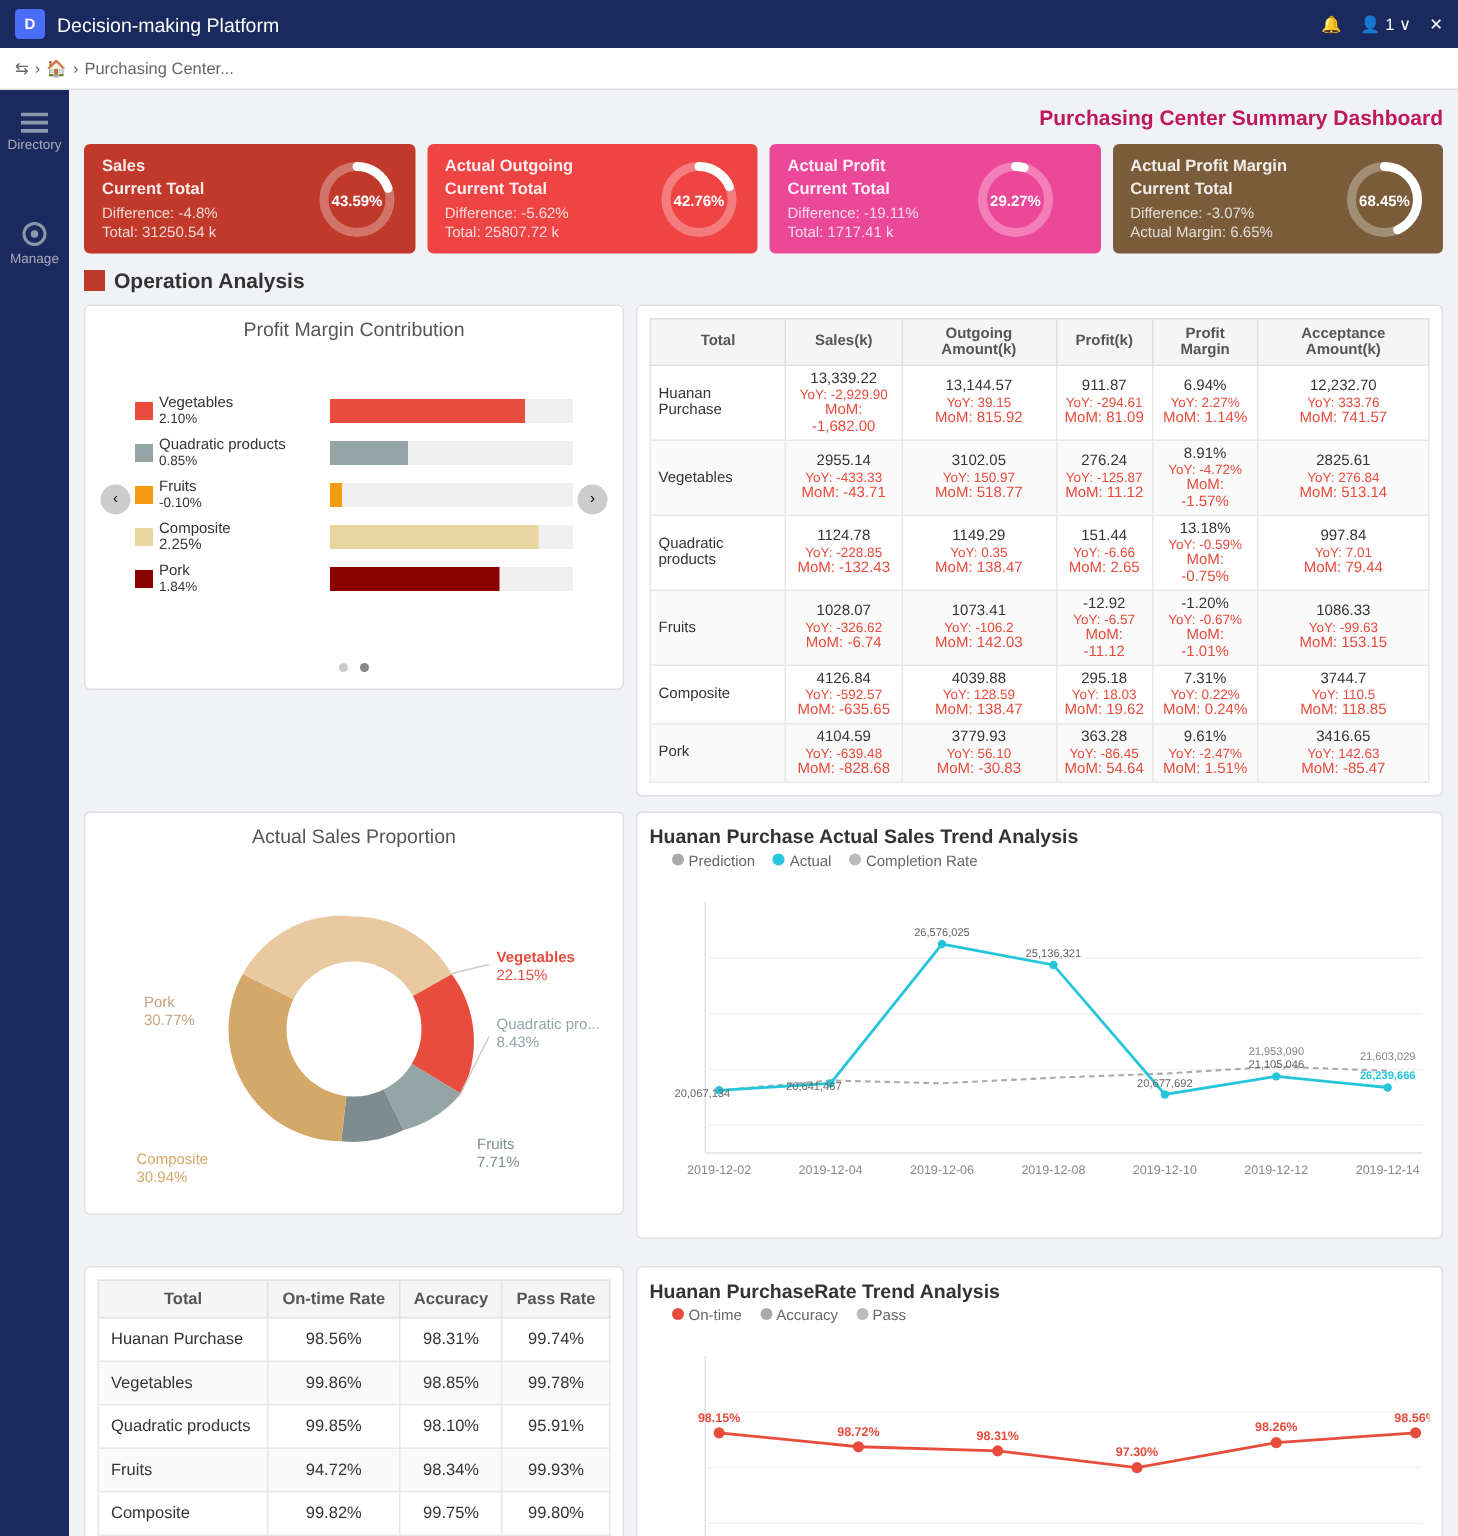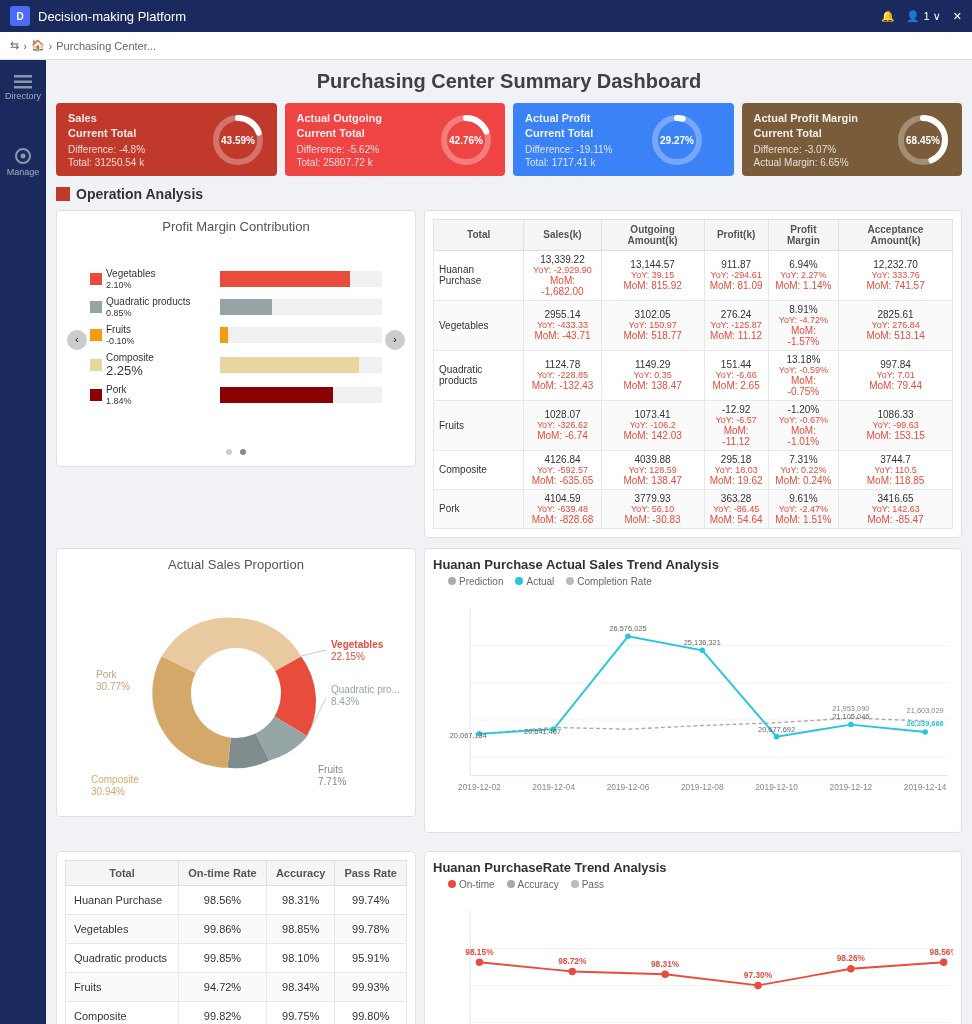--- a/index.html
+++ b/index.html
@@ -18,21 +18,21 @@
     
     .layout { display: flex; height: calc(100vh - 60px); }
     .sidebar { width: 46px; background: #1a2a5e; display: flex; flex-direction: column; align-items: center; padding-top: 10px; gap: 8px; }
     .sidebar .nav-icon { width: 36px; height: 36px; display: flex; flex-direction: column; align-items: center; justify-content: center; color: #aab; font-size: 9px; cursor: pointer; }
     .sidebar .nav-icon svg { margin-bottom: 2px; }
 
     
     .main { flex: 1; overflow-y: auto; padding: 10px; }
 
     
-    .page-title { text-align: center; font-size: 20px; font-weight: bold; color: #404040; margin-bottom: 10px; }
+    .page-title { text-align: right; font-size: 14px; font-weight: bold; color: #be185d; margin-bottom: 10px; }
 
     
     .kpi-row { display: flex; gap: 8px; margin-bottom: 10px; }
     .kpi-card { flex: 1; border-radius: 4px; padding: 8px 12px; position: relative; overflow: hidden; }
     .kpi-card .kpi-label { color: rgba(255,255,255,0.9); font-size: 11px; font-weight: bold; line-height: 1.4; }
     .kpi-card .kpi-sub { color: rgba(255,255,255,0.8); font-size: 10px; margin-top: 2px; }
 
     
     .section-header { display: flex; align-items: center; gap: 6px; margin-bottom: 8px; font-size: 14px; font-weight: bold; color: #333; }
     .section-header .indicator { width: 14px; height: 14px; background: #c0392b; }
@@ -152,21 +152,21 @@
         <div class="kpi-sub">Total: 25807.72 k</div>
         <div style="position:absolute;right:10px;top:8px;text-align:center;">
           <svg class="gauge-svg" viewBox="0 0 58 58">
             <circle cx="29" cy="29" r="22" fill="none" stroke="rgba(255,255,255,0.3)" stroke-width="6"></circle>
             <circle cx="29" cy="29" r="22" fill="none" stroke="white" stroke-width="6" stroke-dasharray="60.3 138.2" stroke-dashoffset="34.6" stroke-linecap="round" transform="rotate(-90 29 29)"></circle>
             <text x="29" y="33" text-anchor="middle" fill="white" font-size="10" font-weight="bold">42.76%</text>
           </svg>
         </div>
       </div>
 
-      <div class="kpi-card" style="background:#3b82f6;">
+      <div class="kpi-card" style="background:#ec4899;">
         <div class="kpi-label">Actual Profit<br>Current Total</div>
         <div class="kpi-sub">Difference: -19.11%</div>
         <div class="kpi-sub">Total: 1717.41 k</div>
         <div style="position:absolute;right:28px;top:8px;text-align:center;">
           <svg class="gauge-svg" viewBox="0 0 58 58">
             <circle cx="29" cy="29" r="22" fill="none" stroke="rgba(255,255,255,0.3)" stroke-width="6"></circle>
             <circle cx="29" cy="29" r="22" fill="none" stroke="white" stroke-width="6" stroke-dasharray="40.4 138.2" stroke-dashoffset="34.6" stroke-linecap="round" transform="rotate(-90 29 29)"></circle>
             <text x="29" y="33" text-anchor="middle" fill="white" font-size="10" font-weight="bold">29.27%</text>
           </svg>
         </div>
@@ -226,21 +226,21 @@
                   <span>Fruits<br><span style="font-size:9px;">-0.10%</span></span>
                 </div>
                 <div class="bar-track">
                   <div class="bar-fill" style="width:5%;background:#f39c12;"></div>
                 </div>
               </div>
 
               <div class="bar-row">
                 <div class="bar-label">
                   <div class="bar-color" style="background:#e8d5a0;"></div>
-                  <span>Composite<br><span style="font-size:13px;">2.25%</span></span>
+                  <span>Composite<br><span style="font-size:10px;">2.25%</span></span>
                 </div>
                 <div class="bar-track">
                   <div class="bar-fill" style="width:86%;background:#e8d5a0;"></div>
                 </div>
               </div>
 
               <div class="bar-row">
                 <div class="bar-label">
                   <div class="bar-color" style="background:#8b0000;"></div>
                   <span>Pork<br><span style="font-size:9px;">1.84%</span></span>

